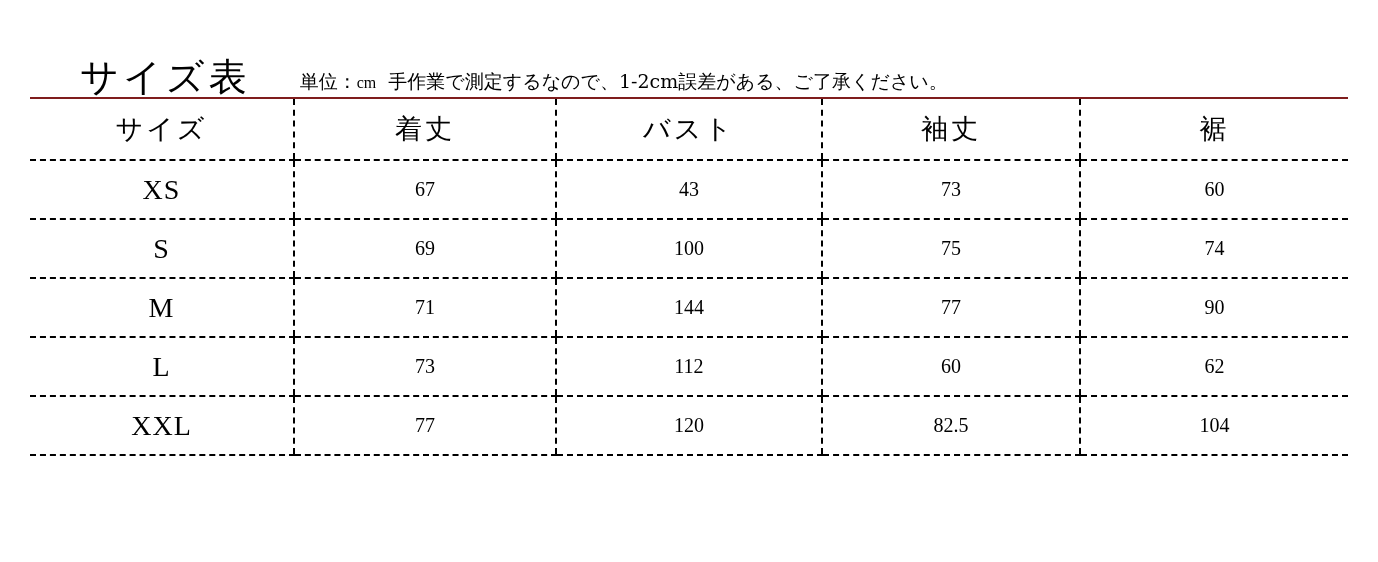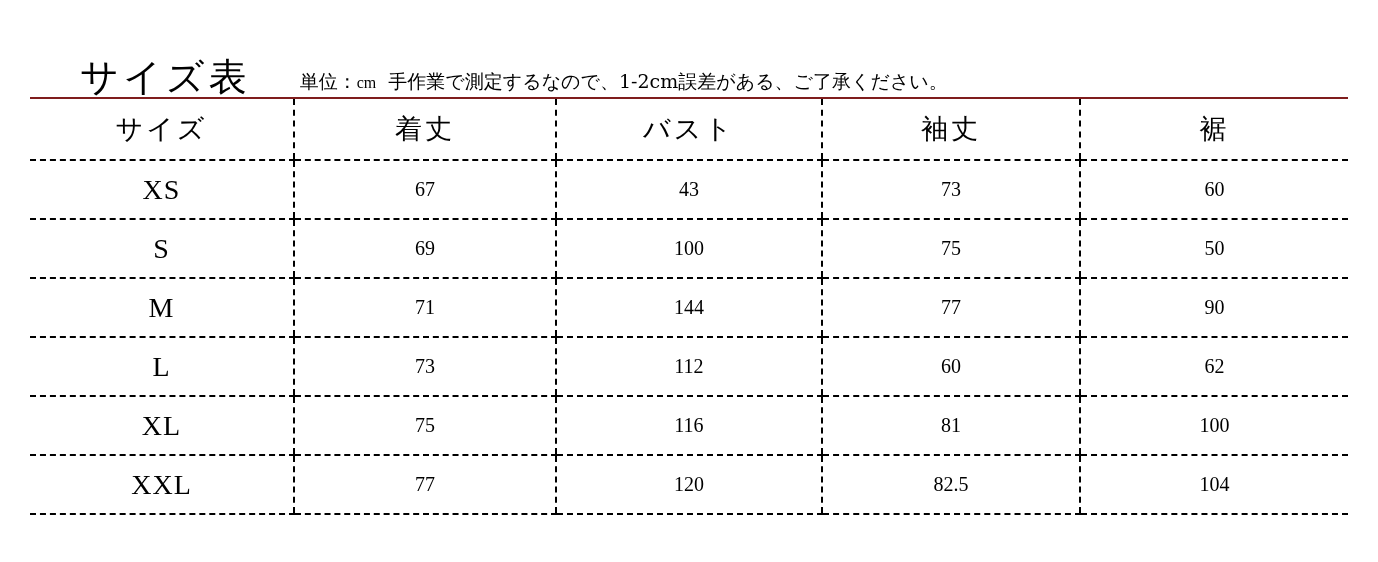--- a/index.html
+++ b/index.html
@@ -153,44 +153,37 @@
         <td>67</td>
         <td>43</td>
         <td>73</td>
         <td>60</td>
       </tr>
       <tr>
         <td class="size-col">S</td>
         <td>69</td>
         <td>100</td>
         <td>75</td>
-        <td>50</td>
+        <td>74</td>
       </tr>
       <tr>
         <td class="size-col">M</td>
         <td>71</td>
         <td>144</td>
         <td>77</td>
         <td>90</td>
       </tr>
       <tr>
         <td class="size-col">L</td>
         <td>73</td>
         <td>112</td>
         <td>60</td>
         <td>62</td>
       </tr>
       <tr>
-        <td class="size-col">XL</td>
-        <td>75</td>
-        <td>116</td>
-        <td>81</td>
-        <td>100</td>
-      </tr>
-      <tr>
         <td class="size-col">XXL</td>
         <td>77</td>
         <td>120</td>
         <td>82.5</td>
         <td>104</td>
       </tr>
     </tbody>
   </table>
 
 </div>

